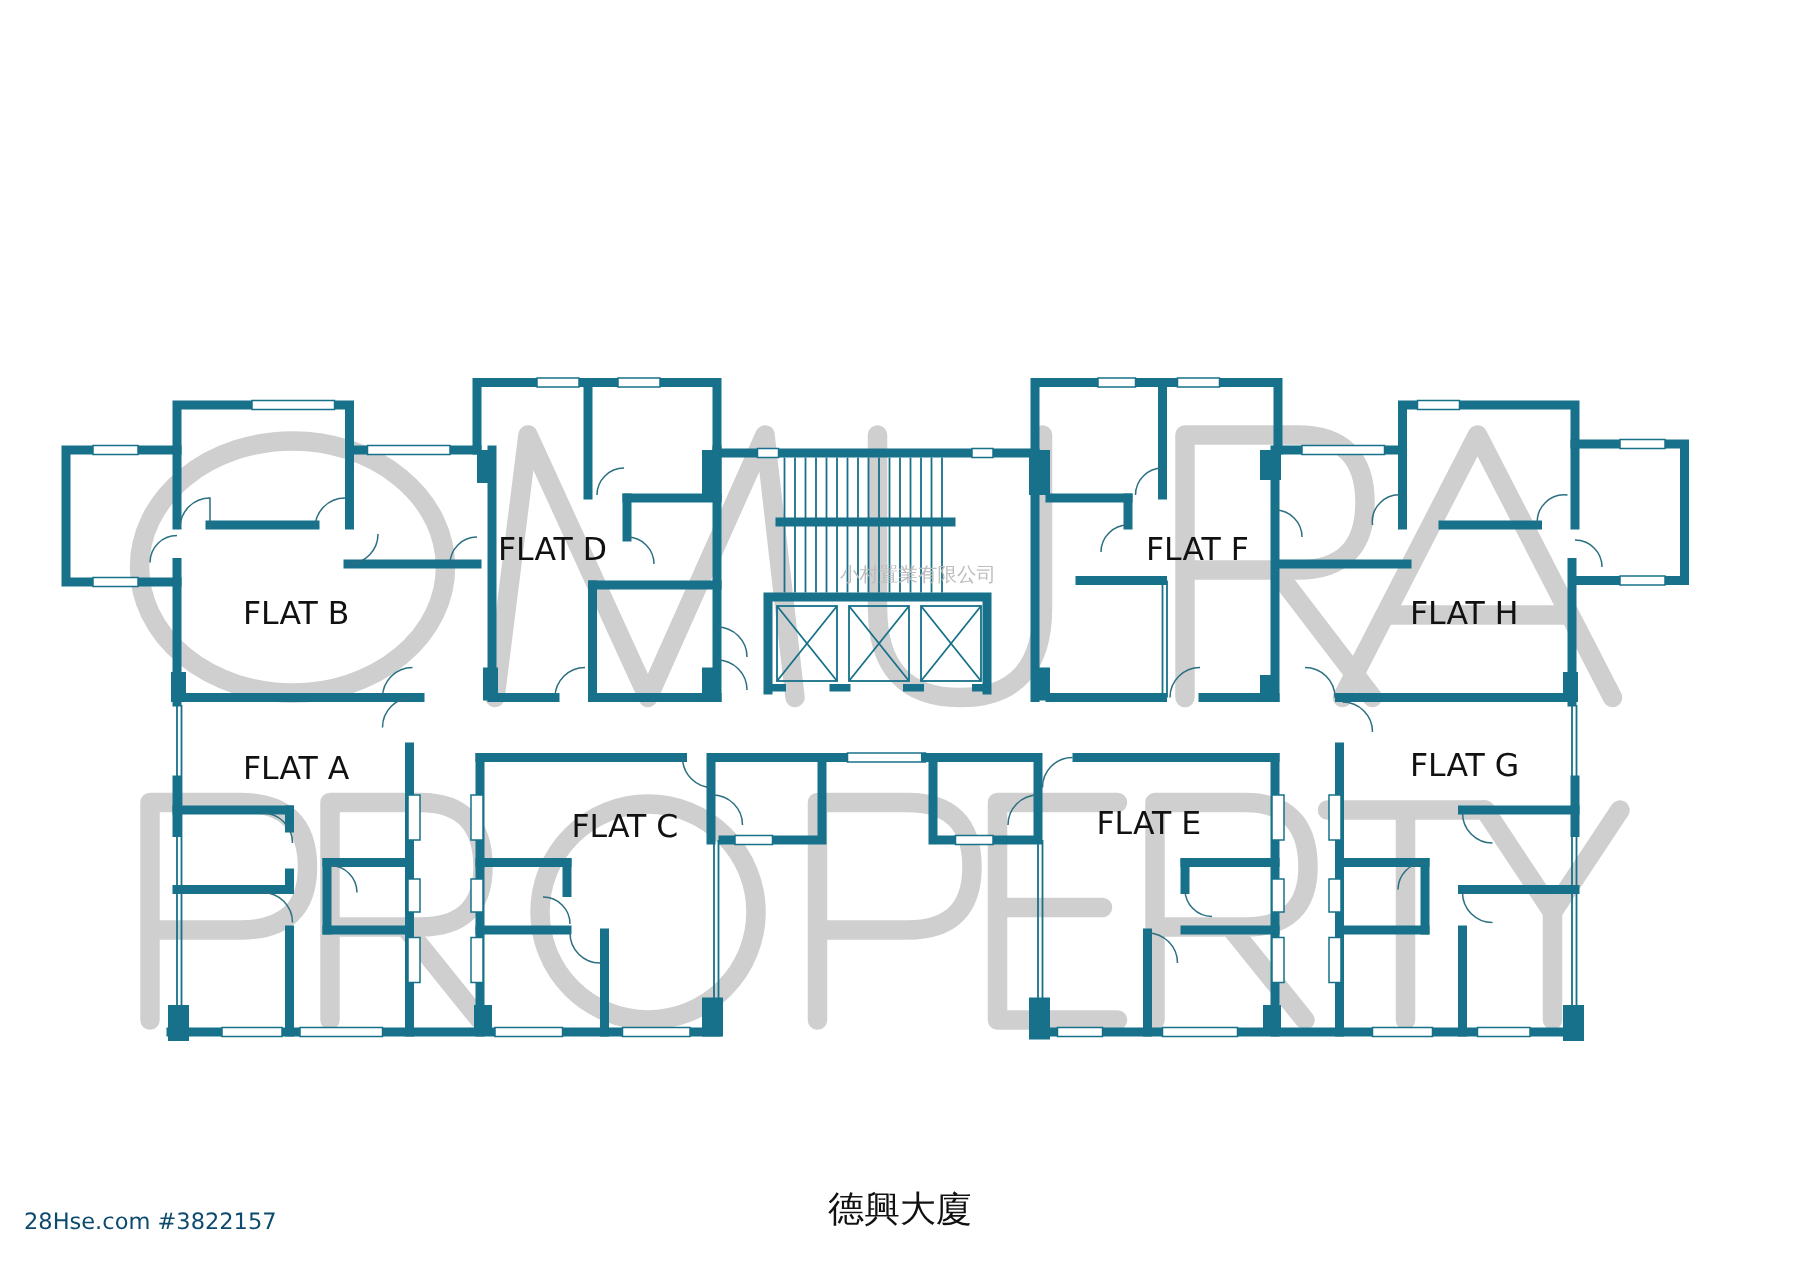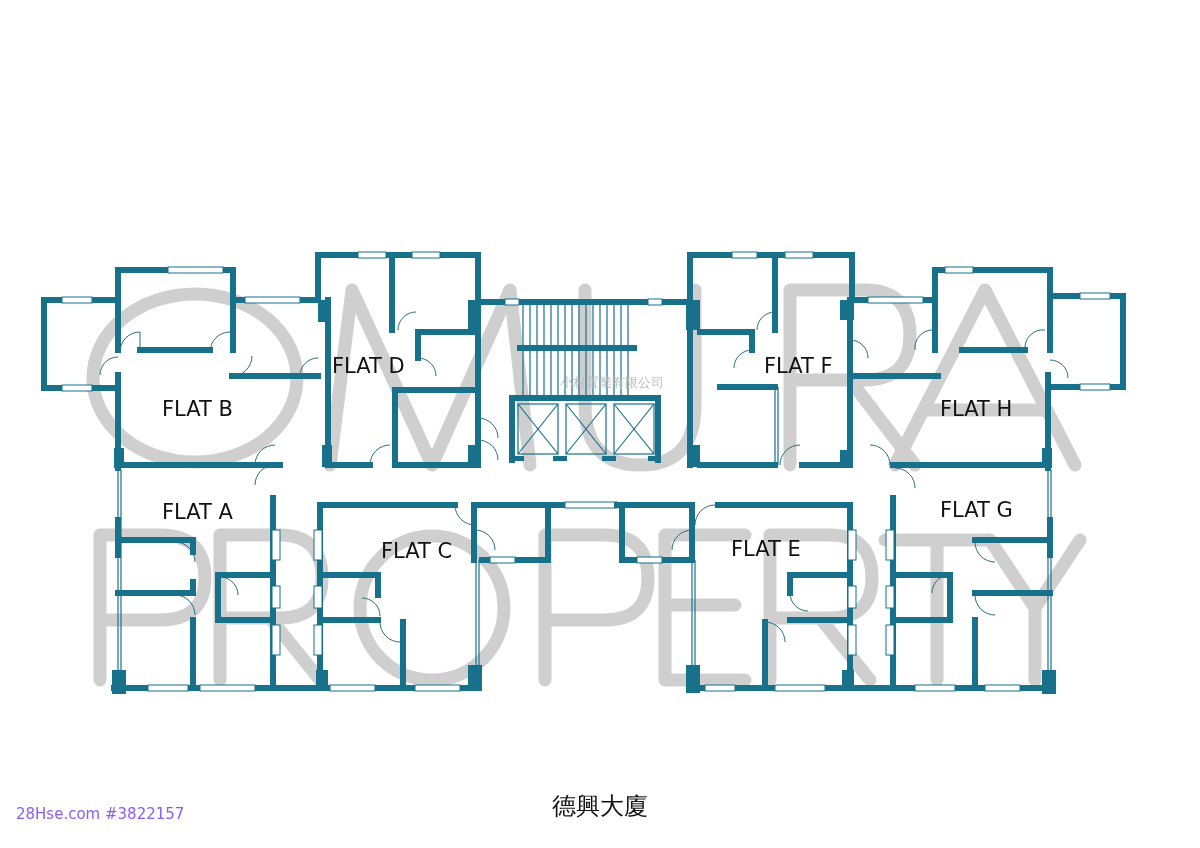--- a/index.html
+++ b/index.html
@@ -7,21 +7,21 @@
   #plan { position:absolute; left:0; top:0; width:1200px; height:848px; }
   .wm { fill:none; stroke:#cfcfcf; stroke-width:13; stroke-linecap:round; stroke-linejoin:round; }
   .wall { stroke:#17718a; stroke-width:6; fill:none; stroke-linecap:square; }
   .thin { stroke:#17718a; stroke-width:1.2; fill:none; }
   .pillar { fill:#17718a; }
   .win { stroke:#17718a; stroke-width:1; fill:#fff; }
   .door { stroke:#2b6f80; stroke-width:1; fill:none; }
   .flat-label { font-family:"DejaVu Sans", sans-serif; font-size:21px; fill:#111; }
   .cn-wm { font-family:"DejaVu Sans", sans-serif; font-size:13px; fill:#bdbdbd; }
   .caption { position:absolute; left:0; width:1200px; top:790px; text-align:center; font-size:24px; color:#111; font-family:Liberation Sans, sans-serif; }
-  .source { position:absolute; left:16px; top:805px; font-size:15px; color:#8b5cf6; font-family:"DejaVu Sans", sans-serif; }
+  .source { position:absolute; left:16px; top:805px; font-size:15px; color:#0c4a6e; font-family:"DejaVu Sans", sans-serif; }
 </style>
 </head>
 <body>
 
 <svg id="plan" viewBox="0 0 1200 848" xmlns="http://www.w3.org/2000/svg">
 
   <g>
 
     <ellipse class="wm" cx="195" cy="378" rx="102" ry="84"></ellipse>
 

